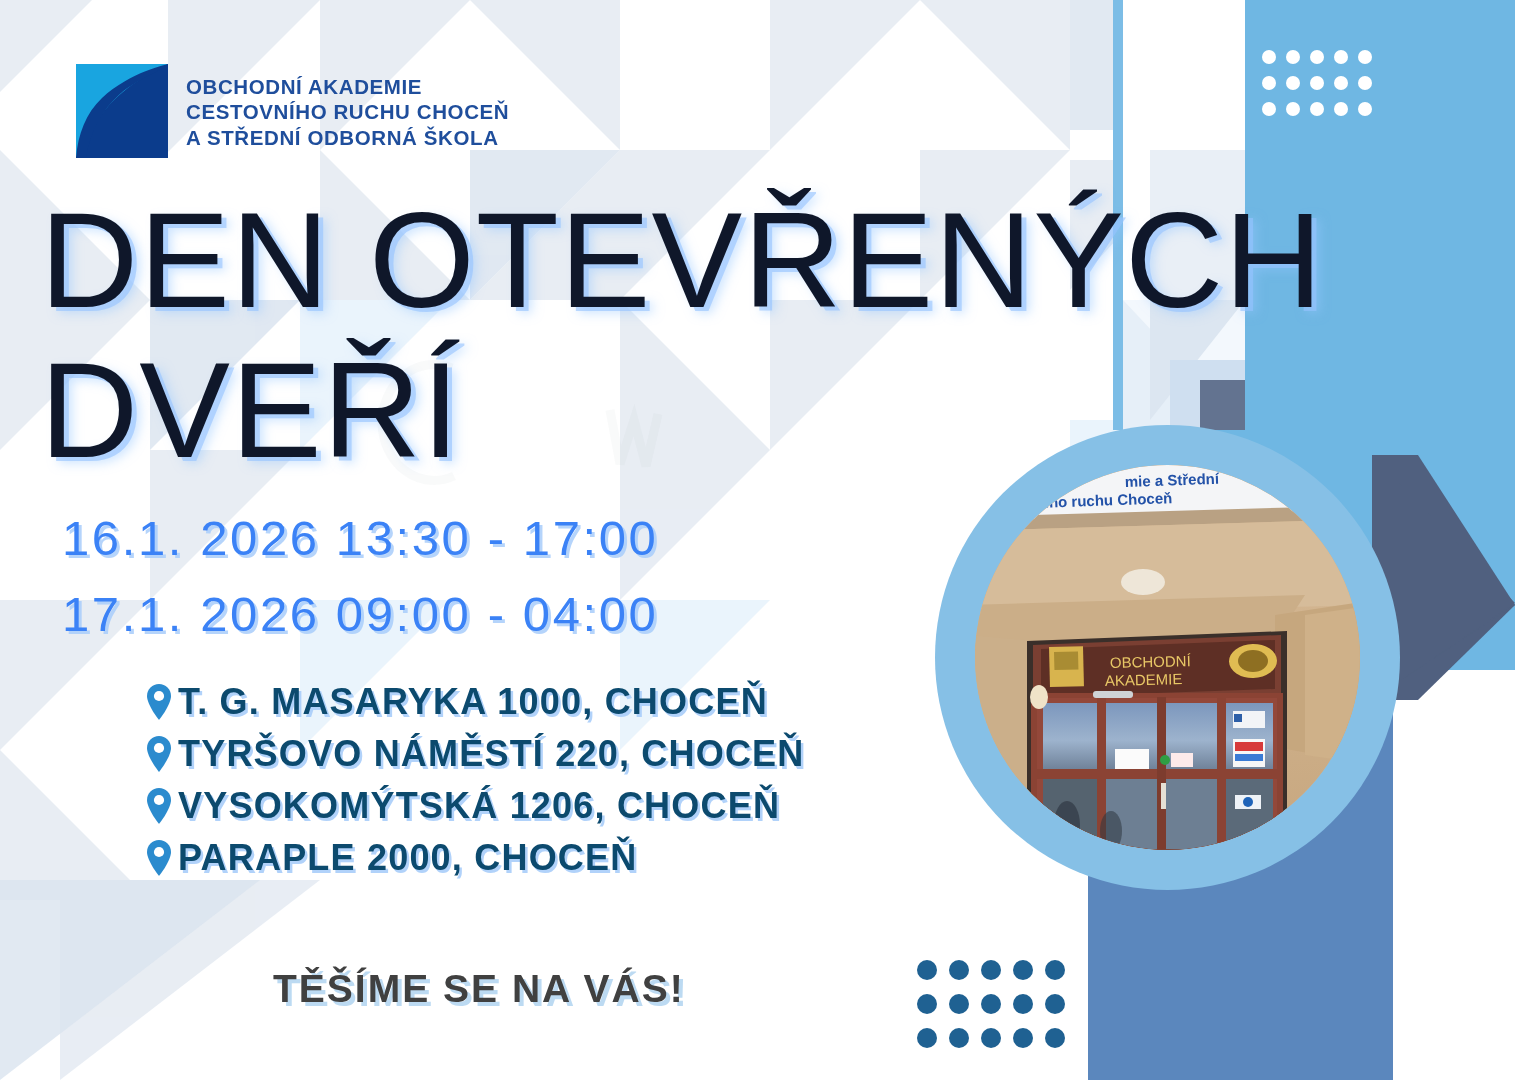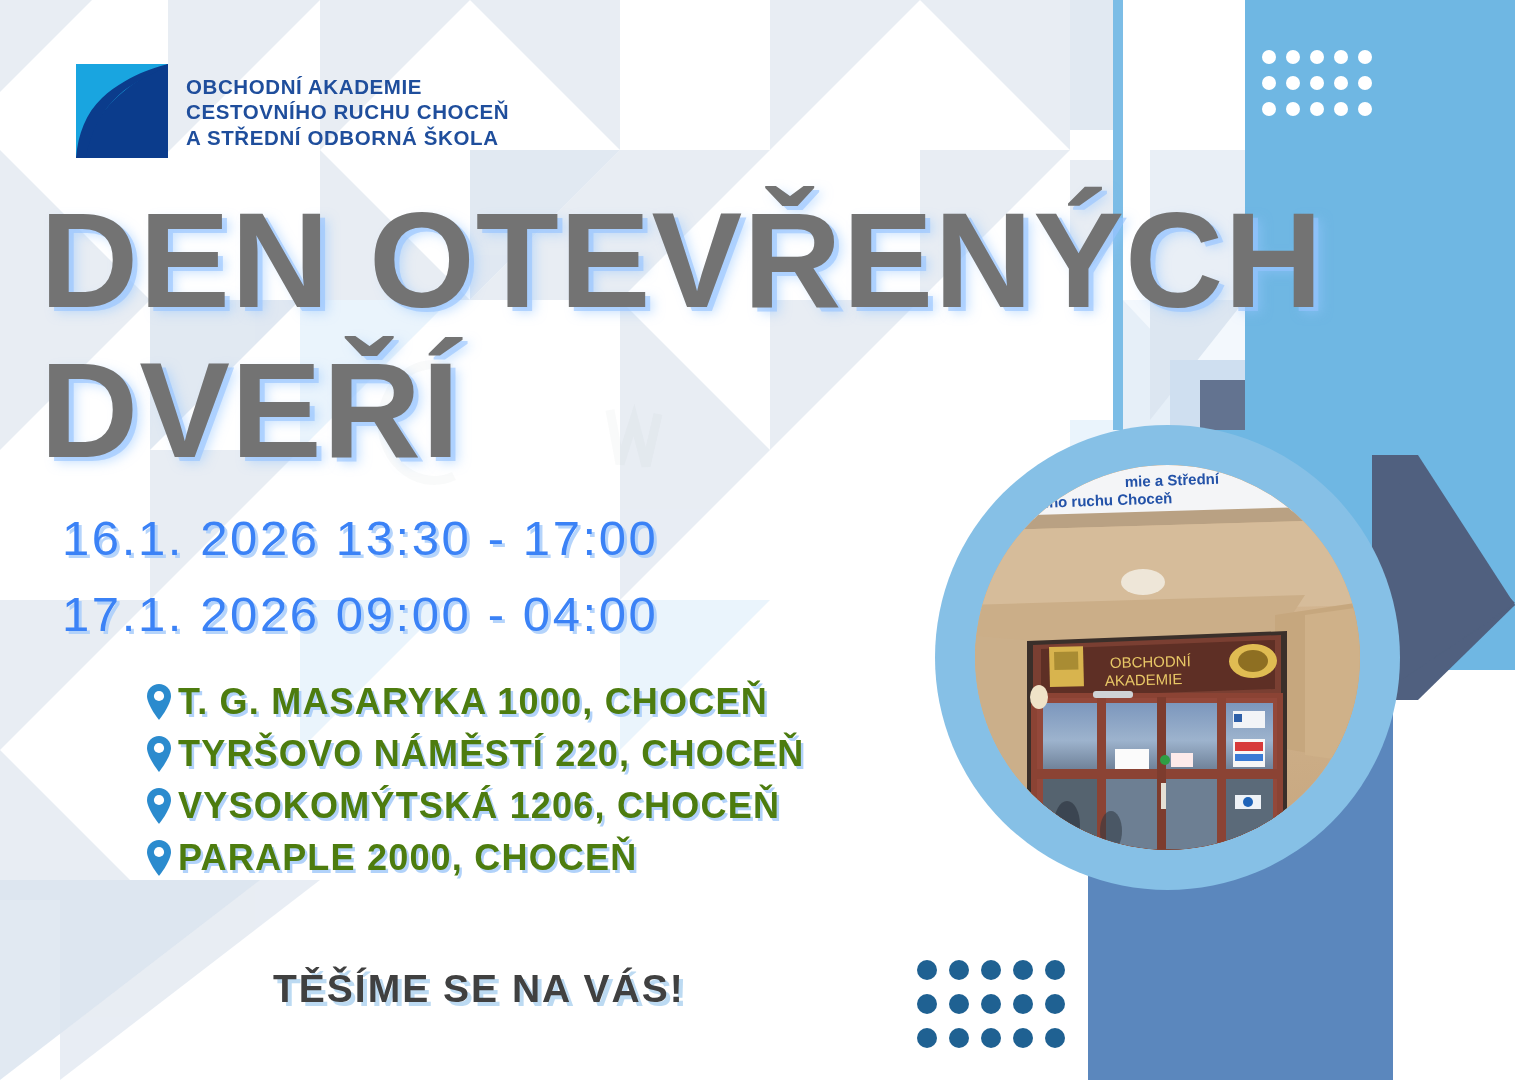--- a/index.html
+++ b/index.html
@@ -30,44 +30,44 @@
   
   .invite{
     position:absolute;left:527px;top:119px;
     font-size:30px;font-weight:bold;letter-spacing:1.4px;
     color:#11398C;white-space:nowrap;
   }
 
   
   .headline{position:absolute;left:40px;top:185px;width:1440px;}
   .headline .line{
-    color:#737373;
+    color:#0f172a;
     font-size:136px;
-    font-weight:bold;
+    font-weight:normal;
     line-height:150px;
     letter-spacing:1px;
     white-space:nowrap;
     text-shadow: 5px 4px 0 rgba(150,195,255,.62), 8px 6px 11px rgba(150,200,255,.5);
   }
 
   
   .dates{position:absolute;left:62px;top:500px;}
   .dates .d{
     color:#3b82f6;font-size:49px;font-weight:normal;letter-spacing:2.6px;
     line-height:76px;white-space:nowrap;
     text-shadow:3px 3px 0 rgba(168,205,250,.85);
   }
 
   
   .addresses{position:absolute;left:140px;top:676px;}
   .addr-row{display:flex;align-items:center;height:52px;}
   .pin{width:38px;flex:0 0 auto;display:flex;justify-content:center;align-items:center;}
   .pin svg{display:block;}
   .addr-text{
-    color:#4d7c0f;font-size:36px;font-weight:bold;letter-spacing:1.2px;
+    color:#0c4a6e;font-size:36px;font-weight:bold;letter-spacing:1.2px;
     white-space:nowrap;text-shadow:2.5px 2.5px 0 rgba(168,205,250,.9);
   }
 
   
   .closing{
     position:absolute;left:273px;top:967px;
     color:#404040;font-size:39px;font-weight:bold;letter-spacing:2px;
     white-space:nowrap;text-shadow:4px 4px 0 rgba(176,212,240,.85);text-align:center;
   }
 

